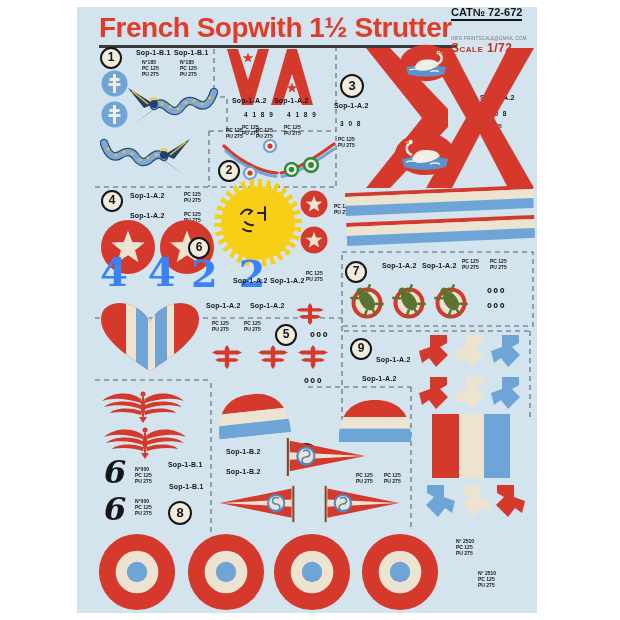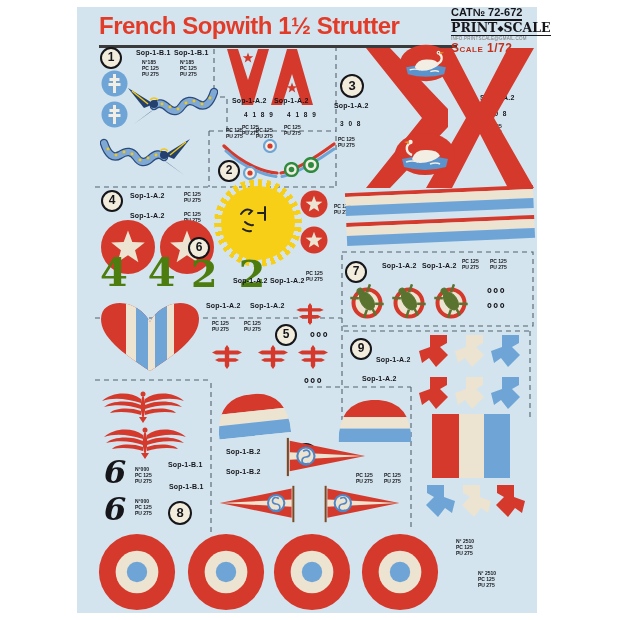--- a/index.html
+++ b/index.html
@@ -1,41 +1,41 @@
 <!DOCTYPE html>
 <html><head>
 <meta charset="utf-8">
 <style>
   html,body{margin:0;padding:0;background:#fff;}
   #page{position:relative;width:620px;height:620px;background:#ffffff;overflow:hidden;
         font-family:"Liberation Sans",sans-serif;}
   .sheet{position:absolute;left:77px;top:7px;width:460px;height:606px;background:#d3e4ee;}
   .abs{position:absolute;}
-  .title{position:absolute;left:99px;top:12px;font-size:24px;font-weight:bold;color:#e23b28;
+  .title{position:absolute;left:99px;top:12px;font-size:28px;font-weight:bold;color:#e23b28;
          letter-spacing:-.5px;white-space:nowrap;}
   .title-rule{position:absolute;left:99px;top:45px;width:358px;height:2.5px;background:#3a3a3a;}
   .cat{position:absolute;left:451px;top:6px;font-size:11px;font-weight:bold;color:#15151a;
        border-bottom:2px solid #15151a;padding-bottom:1px;white-space:nowrap;}
   .brand{position:absolute;left:451px;top:20px;font-family:"DejaVu Serif",serif;font-weight:bold;
          font-size:12.5px;color:#15151a;border-bottom:1.5px solid #15151a;white-space:nowrap;}
   .brand .dia{font-size:8px;vertical-align:1px;}
   .email{position:absolute;left:451px;top:36px;font-size:4.5px;color:#777;letter-spacing:.2px;}
   .scale{position:absolute;left:451px;top:41px;font-size:12px;font-weight:bold;color:#c2331f;
          font-variant:small-caps;letter-spacing:.5px;}
   .lbl{position:absolute;font-weight:bold;font-size:7px;color:#15151a;letter-spacing:.2px;white-space:nowrap;}
   .spec{position:absolute;font-weight:bold;font-size:5px;line-height:6px;color:#15151a;white-space:nowrap;}
   .serial{position:absolute;font-weight:bold;font-size:6.5px;letter-spacing:1.5px;color:#15151a;white-space:nowrap;}
   .dots{position:absolute;font-weight:bold;font-size:8px;letter-spacing:1.5px;color:#15151a;
         font-family:"DejaVu Sans Mono",monospace;}
   .cnum{position:absolute;box-sizing:border-box;border:2.5px solid #15151a;background:#f2ecdc;
         border-radius:50%;text-align:center;font-weight:bold;color:#15151a;}
   .s22{width:22px;height:22px;font-size:12px;line-height:17px;}
   .s24{width:24px;height:24px;font-size:13px;line-height:19px;}
   .s24.ten{font-size:10.5px;}
-  .bigred{position:absolute;font-family:"DejaVu Serif",serif;font-weight:bold;color:#4d7c0f;
+  .bigred{position:absolute;font-family:"DejaVu Serif",serif;font-weight:bold;color:#3b82f6;
           font-size:40px;line-height:40px;white-space:nowrap;}
   .bigsix{position:absolute;font-family:"DejaVu Serif",serif;font-weight:bold;font-style:italic;
           color:#15151a;font-size:32px;line-height:32px;}
   .flag{position:absolute;display:flex;}
   .flag div{height:100%;}
   .sun-spikes{position:absolute;border-radius:50%;
       background:repeating-conic-gradient(#f7cf17 0deg 6deg, rgba(0,0,0,0) 6deg 12deg);}
   .sun-core{position:absolute;border-radius:50%;background:#f7cf17;}
   .stripes{position:absolute;transform:rotate(-2.5deg);}
   .stripes .row{width:100%;}
@@ -62,21 +62,20 @@
       <path d="M95,380 H211"></path>
         <path d="M211,383 V532"></path>
       <path d="M308,387 H411"></path>
         <path d="M411,387 V529"></path>
     </g>
   </svg>
 
   <div class="title">French Sopwith 1½ Strutter</div>
   <div class="title-rule"></div>
   <div class="cat">CAT№ 72-672</div>
-  <div class="brand"><span>PRINT</span><span class="dia">◆</span><span>SCALE</span></div>
   <div class="email">INFO.PRINTSCALE@GMAIL.COM</div>
   <div class="scale">Scale 1/72</div>
 
   <div class="cnum s22" style="left:100px;top:47px;">1</div>
   <div class="lbl" style="left:136px;top:49px;">Sop-1-B.1</div>
   <div class="spec" style="left:142px;top:59px;">
     <div>N°185</div>
       <div>PC 125</div>
       <div>PU 275</div>
   </div>

